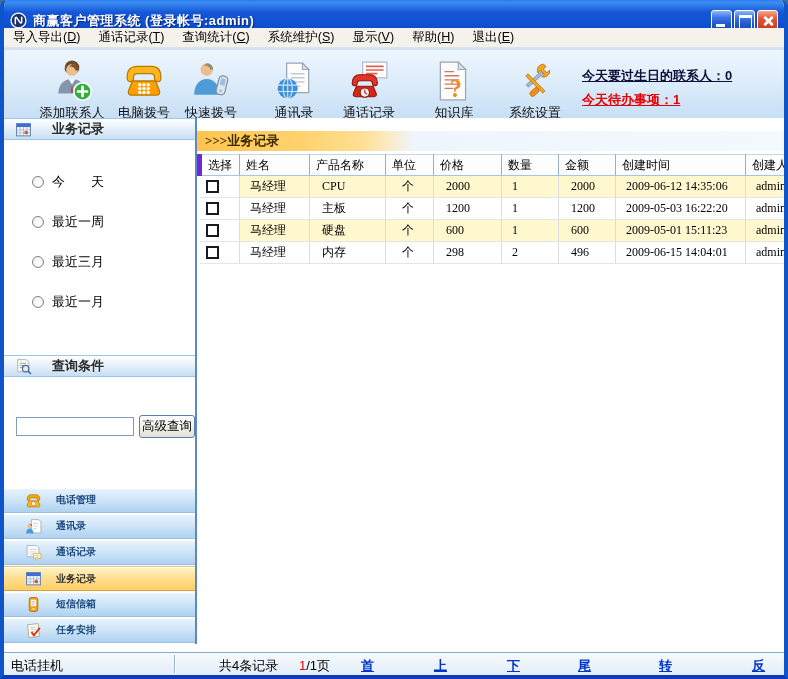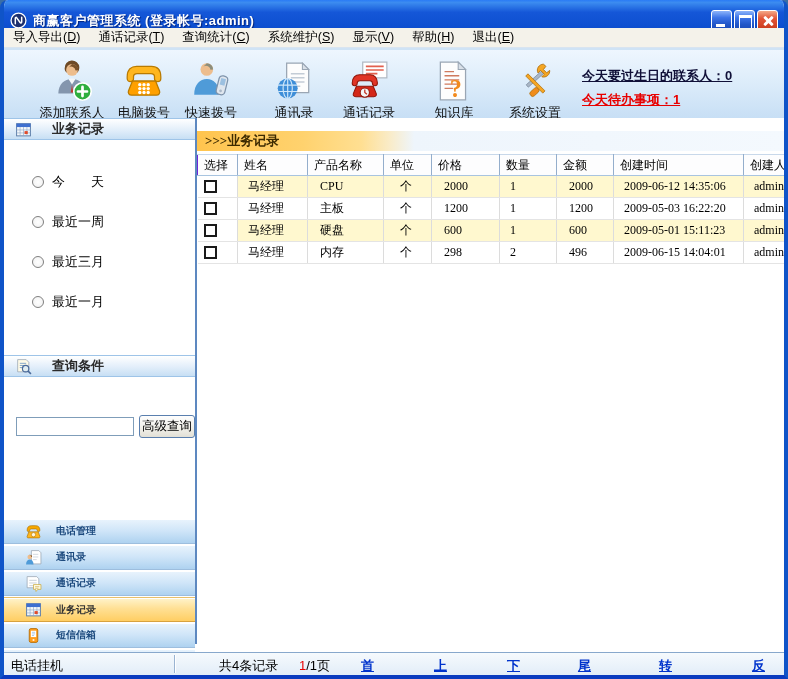--- a/index.html
+++ b/index.html
@@ -52,21 +52,21 @@
     height:22px; background:linear-gradient(180deg,#ffffff 0%,#e2eefa 55%,#c7dff4 100%);
     border-top:1px solid #9ec4e8; border-bottom:1px solid #9ec4e8;
     display:flex; align-items:center; font-size:13px; font-weight:bold; color:#2b2b2b;
   }
   .panel-header .ph-icon { width:17px; height:17px; margin-left:11px; margin-right:20px; flex:none; }
   .panel-header .ph-icon svg { width:17px; height:17px; }
   #radio-area { height:215px; background:#fff; padding-top:22px; }
   .radio-row { height:40px; display:flex; align-items:center; padding-left:28px; font-size:13px; color:#000; cursor:default; }
   .radio-dot { width:12px; height:12px; border-radius:50%; border:1px solid #808080; background:radial-gradient(#fff,#efefef); margin-right:8px; position:relative; flex:none; }
   .radio-dot.checked::after { content:""; position:absolute; left:3px; top:3px; width:4px; height:4px; border-radius:50%; background:#111; }
-  #search-area { height:142px; background:#fff; position:relative; }
+  #search-area { height:111px; background:#fff; position:relative; }
   #search-input { position:absolute; left:12px; top:40px; width:118px; height:19px; border:1px solid #7f9db9; font-size:12px; padding:0 3px; }
   #adv-search-btn {
     position:absolute; left:135px; top:38px; width:56px; height:23px;
     border:1px solid #5a7fae; border-radius:3px; background:linear-gradient(180deg,#fefefe,#f0efe8 60%,#e2e0d6);
     font-size:12.5px; color:#000; font-family:inherit;
   }
   #nav-list { height:156px; }
   .nav-item {
     height:25px; margin-bottom:1px; display:flex; align-items:center; cursor:default;
     background:linear-gradient(180deg,#eaf4fd 0%,#cfe5f8 50%,#aed2f0 100%);
@@ -83,21 +83,21 @@
   
   #content { width:587px; height:526px; background:#fff; padding-top:13px;font-family:Liberation Serif, serif; }
   #content-title {
     height:20px; line-height:20px; font-size:13px; font-weight:bold; color:#3c2a00; padding-left:8px;
     background:linear-gradient(90deg,#ffc44e 0%,#ffd26e 18%,#ffdf92 28%,#f9ecca 33%,#eef5fc 37%,#f4f9fe 100%);
     margin-bottom:3px;
   }
   table { border-collapse:collapse; table-layout:fixed; width:587px; font-size:12px; color:#000; }
   th { height:21px; font-weight:normal; text-align:left; padding-left:6px; background:#fdfdfe;
        border-right:1px solid #94aecc; border-bottom:1px solid #a8c4e0; border-top:1px solid #c8d8ea; white-space:nowrap; overflow:hidden; }
-  th:first-child { border-left:1px solid #6d28d9; }
+  th:first-child { border-left:5px solid #6d28d9; }
   td { height:22px; border-right:1px solid #dcdcdc; border-bottom:1px solid #e4e4e4; white-space:nowrap; overflow:hidden; }
   tr.stripe td { background:#fff8cf; }
   td.cb-col { background:#fff !important; }
   .cb { width:13px; height:13px; border:2px solid #1a1a1a; background:#fff; margin-left:6px; }
   td.c-name { padding-left:10px; } td.c-product { padding-left:12px; } td.c-unit { padding-left:16px; }
   td.c-price { padding-left:12px; } td.c-qty { padding-left:10px; } td.c-amount { padding-left:12px; }
   td.c-created { padding-left:10px; } td.c-creator { padding-left:10px; }
   
   #statusbar {
     position:absolute; left:0; top:652px; width:780px; height:23px;

